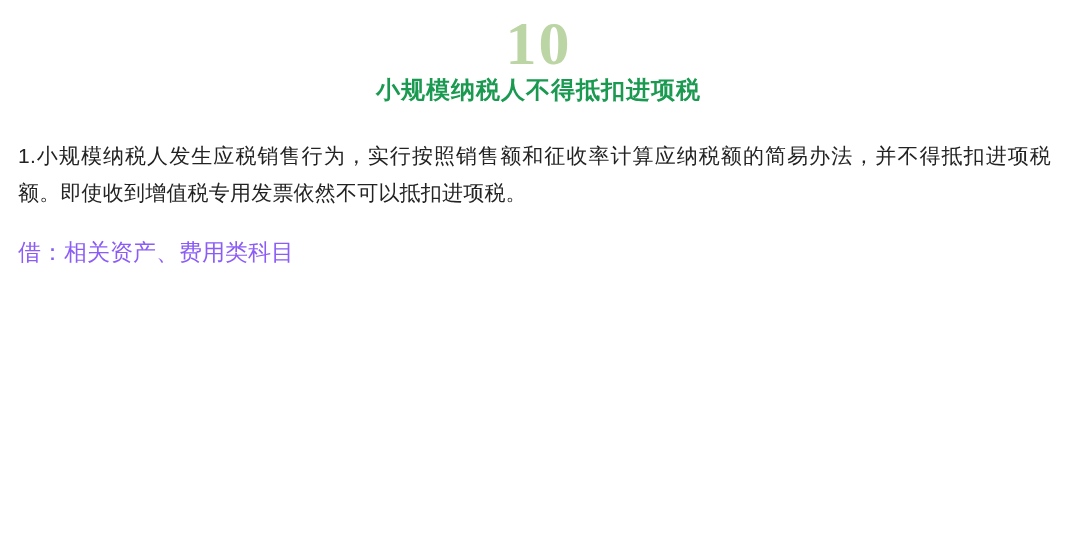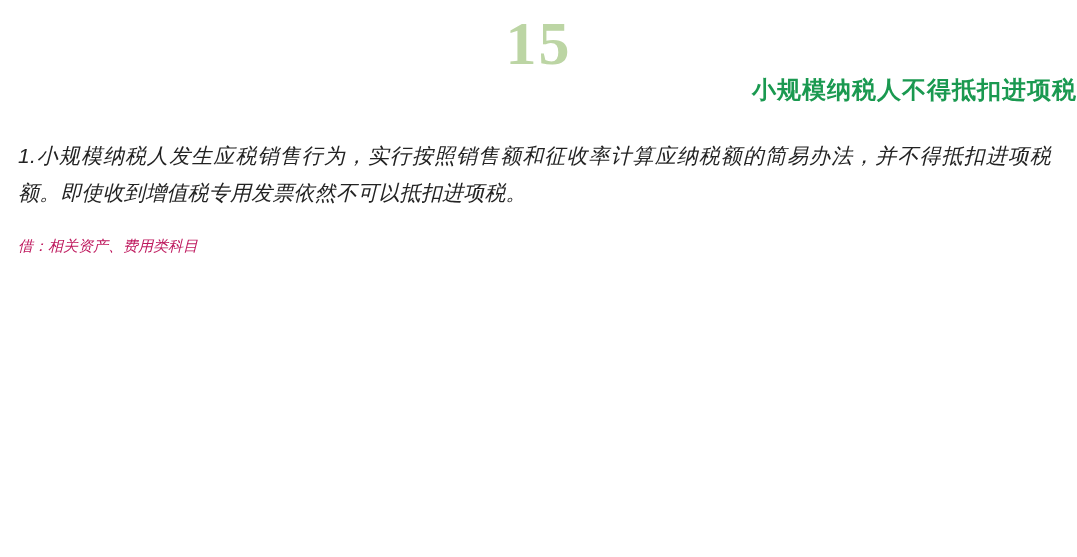--- a/index.html
+++ b/index.html
@@ -39,60 +39,59 @@
     color: #bcd5a4;
     letter-spacing: 2px;
     line-height: 1;
     user-select: none;
   }
   .header-title {
     position: absolute;
     top: 76px;
     left: 0;
     right: 0;
-    text-align: right;
+    text-align: center;
     font-family: "Liberation Sans", sans-serif;
     font-size: 24px;
     font-weight: bold;
     color: #1a9950;
     letter-spacing: 1px;
     line-height: 1.2;
   }
 
   
   .content {
     padding: 18px 26px 0 18px;
-    font-style: italic;
   }
   .para {
     font-size: 21px;
     line-height: 1.75;
     color: #232323;
     margin: 0 0 22px 0;
     text-align: justify;
     text-justify: inter-ideograph;
     letter-spacing: 0.2px;
   }
   .entry-line {
-    font-size: 15px;
+    font-size: 23px;
     line-height: 1.6;
-    color: #be185d;
+    color: #8b5cf6;
     margin: 0 0 22px 0;
   }
   .entry-line.indent {
     padding-left: 42px;
   }
 </style>
 </head>
 <body>
 
 <div class="page">
 
   <div class="header">
-    <div class="watermark-number">15</div>
+    <div class="watermark-number">10</div>
     <div class="header-title">小规模纳税人不得抵扣进项税</div>
   </div>
 
   <div class="content">
     <p class="para">1.小规模纳税人发生应税销售行为，实行按照销售额和征收率计算应纳税额的简易办法，并不得抵扣进项税额。即使收到增值税专用发票依然不可以抵扣进项税。</p>
     <p class="entry-line">借：相关资产、费用类科目</p>
   </div>
 
 </div>
 

